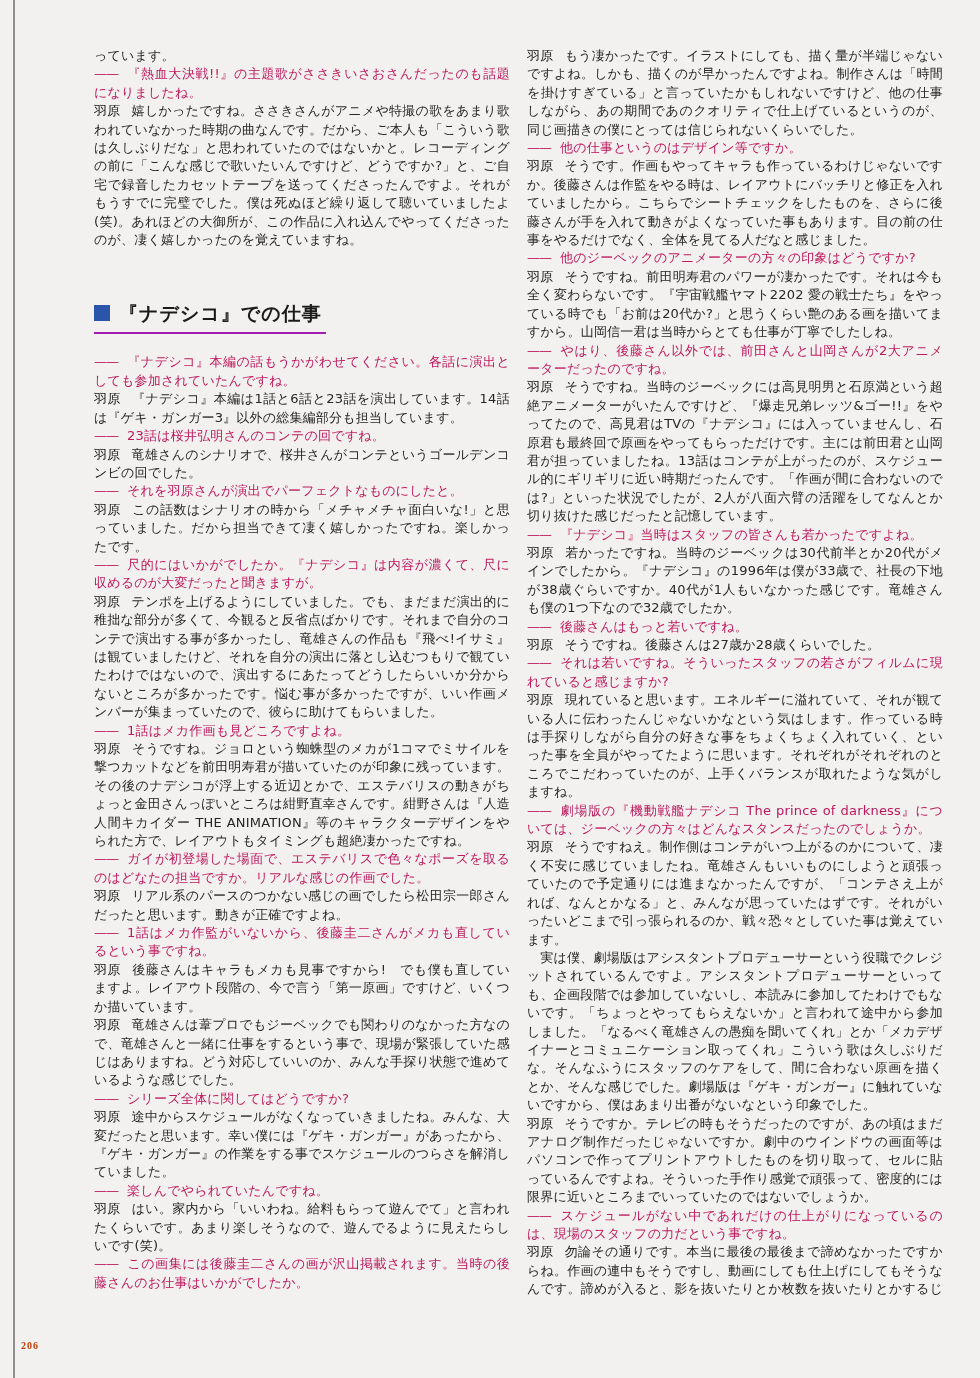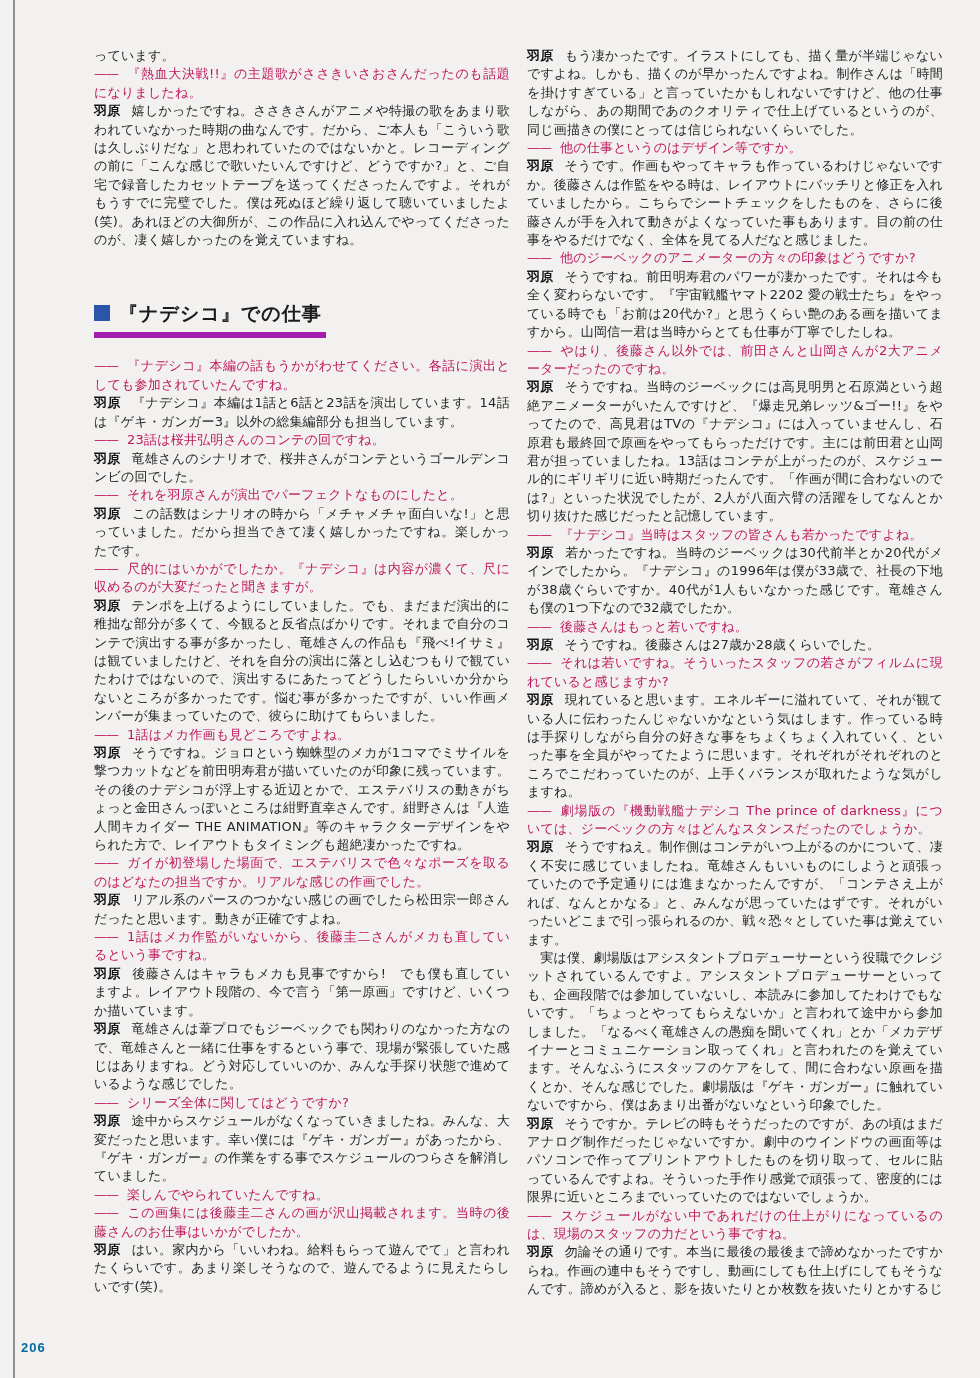--- a/index.html
+++ b/index.html
@@ -16,39 +16,39 @@
     position:absolute;top:47px;width:416px;
     font-size:13px;line-height:18.4px;
     text-align:justify;color:#262626;
     letter-spacing:0.2px;
   }
   .col-left{left:62px;margin-left:32px;}
   .col-right{left:527px;}
   p.para{margin:0;}
   p.q{color:#be185d;}
   p.a{color:#262626;}
-  .spk{font-weight:bold;color:#111;margin-right:0.85em;}
+  .spk{font-weight:normal;color:#111;margin-right:0.85em;}
   .dash{margin-right:0.7em;letter-spacing:-1px;white-space:nowrap;}
   h2.section-heading{
     margin:53px 0 19px 0;
     padding:0 4px 8px 0;
     width:-moz-fit-content;width:fit-content;
     font-size:19px;font-weight:bold;color:#1b1b1b;
-    border-bottom:6px solid #a21caf;
+    border-bottom:2px solid #a21caf;
     letter-spacing:1px;
     line-height:22px;
   }
   .section-marker{
     display:inline-block;width:16px;height:16px;
     background:#2a55a8;margin-right:9px;vertical-align:-1px;
   }
   .page-number{
     position:absolute;left:21px;top:1340px;
-    font-family:Liberation Sans, sans-serif;
-    font-size:13px;font-weight:bold;color:#0369a1;
+    font-family:Liberation Serif, serif;
+    font-size:10px;font-weight:bold;color:#c2410c;
     letter-spacing:1px;
   }
 </style>
 </head>
 <body>
 
 <div class="scan-edge-line"></div>
 
 <div class="col col-left">
   <div>
@@ -71,42 +71,42 @@
       <p class="para q"><span class="dash">——</span>1話はメカ作画も見どころですよね。</p>
       <p class="para a"><b class="spk">羽原</b>そうですね。ジョロという蜘蛛型のメカが1コマでミサイルを撃つカットなどを前田明寿君が描いていたのが印象に残っています。その後のナデシコが浮上する近辺とかで、エステバリスの動きがちょっと金田さんっぽいところは紺野直幸さんです。紺野さんは『人造人間キカイダー THE ANIMATION』等のキャラクターデザインをやられた方で、レイアウトもタイミングも超絶凄かったですね。</p>
       <p class="para q"><span class="dash">——</span>ガイが初登場した場面で、エステバリスで色々なポーズを取るのはどなたの担当ですか。リアルな感じの作画でした。</p>
       <p class="para a"><b class="spk">羽原</b>リアル系のパースのつかない感じの画でしたら松田宗一郎さんだったと思います。動きが正確ですよね。</p>
       <p class="para q"><span class="dash">——</span>1話はメカ作監がいないから、後藤圭二さんがメカも直しているという事ですね。</p>
       <p class="para a"><b class="spk">羽原</b>後藤さんはキャラもメカも見事ですから!　でも僕も直していますよ。レイアウト段階の、今で言う「第一原画」ですけど、いくつか描いています。</p>
       <p class="para a"><b class="spk">羽原</b>竜雄さんは葦プロでもジーベックでも関わりのなかった方なので、竜雄さんと一緒に仕事をするという事で、現場が緊張していた感じはありますね。どう対応していいのか、みんな手探り状態で進めているような感じでした。</p>
       <p class="para q"><span class="dash">——</span>シリーズ全体に関してはどうですか?</p>
       <p class="para a"><b class="spk">羽原</b>途中からスケジュールがなくなっていきましたね。みんな、大変だったと思います。幸い僕には『ゲキ・ガンガー』があったから、『ゲキ・ガンガー』の作業をする事でスケジュールのつらさを解消していました。</p>
       <p class="para q"><span class="dash">——</span>楽しんでやられていたんですね。</p>
+      <p class="para a"><b class="spk">羽原</b>はい。家内から「いいわね。給料もらって遊んでて」と言われたくらいです。あまり楽しそうなので、遊んでるように見えたらしいです(笑)。</p>
       <p class="para q"><span class="dash">——</span>この画集には後藤圭二さんの画が沢山掲載されます。当時の後藤さんのお仕事はいかがでしたか。</p>
-      <p class="para a"><b class="spk">羽原</b>はい。家内から「いいわね。給料もらって遊んでて」と言われたくらいです。あまり楽しそうなので、遊んでるように見えたらしいです(笑)。</p>
     </div>
 </div>
 
 <div class="col col-right">
   <div>
       <p class="para a"><b class="spk">羽原</b>もう凄かったです。イラストにしても、描く量が半端じゃないですよね。しかも、描くのが早かったんですよね。制作さんは「時間を掛けすぎている」と言っていたかもしれないですけど、他の仕事しながら、あの期間であのクオリティで仕上げているというのが、同じ画描きの僕にとっては信じられないくらいでした。</p>
       <p class="para q"><span class="dash">——</span>他の仕事というのはデザイン等ですか。</p>
       <p class="para a"><b class="spk">羽原</b>そうです。作画もやってキャラも作っているわけじゃないですか。後藤さんは作監をやる時は、レイアウトにバッチリと修正を入れていましたから。こちらでシートチェックをしたものを、さらに後藤さんが手を入れて動きがよくなっていた事もあります。目の前の仕事をやるだけでなく、全体を見てる人だなと感じました。</p>
       <p class="para q"><span class="dash">——</span>他のジーベックのアニメーターの方々の印象はどうですか?</p>
       <p class="para a"><b class="spk">羽原</b>そうですね。前田明寿君のパワーが凄かったです。それは今も全く変わらないです。『宇宙戦艦ヤマト2202 愛の戦士たち』をやっている時でも「お前は20代か?」と思うくらい艶のある画を描いてますから。山岡信一君は当時からとても仕事が丁寧でしたしね。</p>
       <p class="para q"><span class="dash">——</span>やはり、後藤さん以外では、前田さんと山岡さんが2大アニメーターだったのですね。</p>
       <p class="para a"><b class="spk">羽原</b>そうですね。当時のジーベックには高見明男と石原満という超絶アニメーターがいたんですけど、『爆走兄弟レッツ&amp;ゴー!!』をやってたので、高見君はTVの『ナデシコ』には入っていませんし、石原君も最終回で原画をやってもらっただけです。主には前田君と山岡君が担っていましたね。13話はコンテが上がったのが、スケジュール的にギリギリに近い時期だったんです。「作画が間に合わないのでは?」といった状況でしたが、2人が八面六臂の活躍をしてなんとか切り抜けた感じだったと記憶しています。</p>
       <p class="para q"><span class="dash">——</span>『ナデシコ』当時はスタッフの皆さんも若かったですよね。</p>
       <p class="para a"><b class="spk">羽原</b>若かったですね。当時のジーベックは30代前半とか20代がメインでしたから。『ナデシコ』の1996年は僕が33歳で、社長の下地が38歳ぐらいですか。40代が1人もいなかった感じです。竜雄さんも僕の1つ下なので32歳でしたか。</p>
       <p class="para q"><span class="dash">——</span>後藤さんはもっと若いですね。</p>
       <p class="para a"><b class="spk">羽原</b>そうですね。後藤さんは27歳か28歳くらいでした。</p>
       <p class="para q"><span class="dash">——</span>それは若いですね。そういったスタッフの若さがフィルムに現れていると感じますか?</p>
       <p class="para a"><b class="spk">羽原</b>現れていると思います。エネルギーに溢れていて、それが観ている人に伝わったんじゃないかなという気はします。作っている時は手探りしながら自分の好きな事をちょくちょく入れていく、といった事を全員がやってたように思います。それぞれがそれぞれのところでこだわっていたのが、上手くバランスが取れたような気がしますね。</p>
       <p class="para q"><span class="dash">——</span>劇場版の『機動戦艦ナデシコ The prince of darkness』については、ジーベックの方々はどんなスタンスだったのでしょうか。</p>
       <p class="para a"><b class="spk">羽原</b>そうですねえ。制作側はコンテがいつ上がるのかについて、凄く不安に感じていましたね。竜雄さんもいいものにしようと頑張っていたので予定通りには進まなかったんですが、「コンテさえ上がれば、なんとかなる」と、みんなが思っていたはずです。それがいったいどこまで引っ張られるのか、戦々恐々としていた事は覚えています。</p>
-      <p class="para cont">　実は僕、劇場版はアシスタントプロデューサーという役職でクレジットされているんですよ。アシスタントプロデューサーといっても、企画段階では参加していないし、本読みに参加してたわけでもないです。「ちょっとやってもらえないか」と言われて途中から参加しました。「なるべく竜雄さんの愚痴を聞いてくれ」とか「メカデザイナーとコミュニケーション取ってくれ」と言われたのを覚えています。そんなふうにスタッフのケアをして、間に合わない原画を描くとか、そんな感じでした。劇場版は『ゲキ・ガンガー』に触れていないですから、僕はあまり出番がないなという印象でした。</p>
+      <p class="para cont">　実は僕、劇場版はアシスタントプロデューサーという役職でクレジットされているんですよ。アシスタントプロデューサーといっても、企画段階では参加していないし、本読みに参加してたわけでもないです。「ちょっとやってもらえないか」と言われて途中から参加しました。「なるべく竜雄さんの愚痴を聞いてくれ」とか「メカデザイナーとコミュニケーション取ってくれ」こういう歌は久しぶりだな。そんなふうにスタッフのケアをして、間に合わない原画を描くとか、そんな感じでした。劇場版は『ゲキ・ガンガー』に触れていないですから、僕はあまり出番がないなという印象でした。</p>
       <p class="para a"><b class="spk">羽原</b>そうですか。テレビの時もそうだったのですが、あの頃はまだアナログ制作だったじゃないですか。劇中のウインドウの画面等はパソコンで作ってプリントアウトしたものを切り取って、セルに貼っているんですよね。そういった手作り感覚で頑張って、密度的には限界に近いところまでいっていたのではないでしょうか。</p>
       <p class="para q"><span class="dash">——</span>スケジュールがない中であれだけの仕上がりになっているのは、現場のスタッフの力だという事ですね。</p>
       <p class="para a"><b class="spk">羽原</b>勿論その通りです。本当に最後の最後まで諦めなかったですからね。作画の連中もそうですし、動画にしても仕上げにしてもそうなんです。諦めが入ると、影を抜いたりとか枚数を抜いたりとかするじ</p>
     </div>
 </div>
 
 <div class="page-number">206</div>
 
 </body></html>

